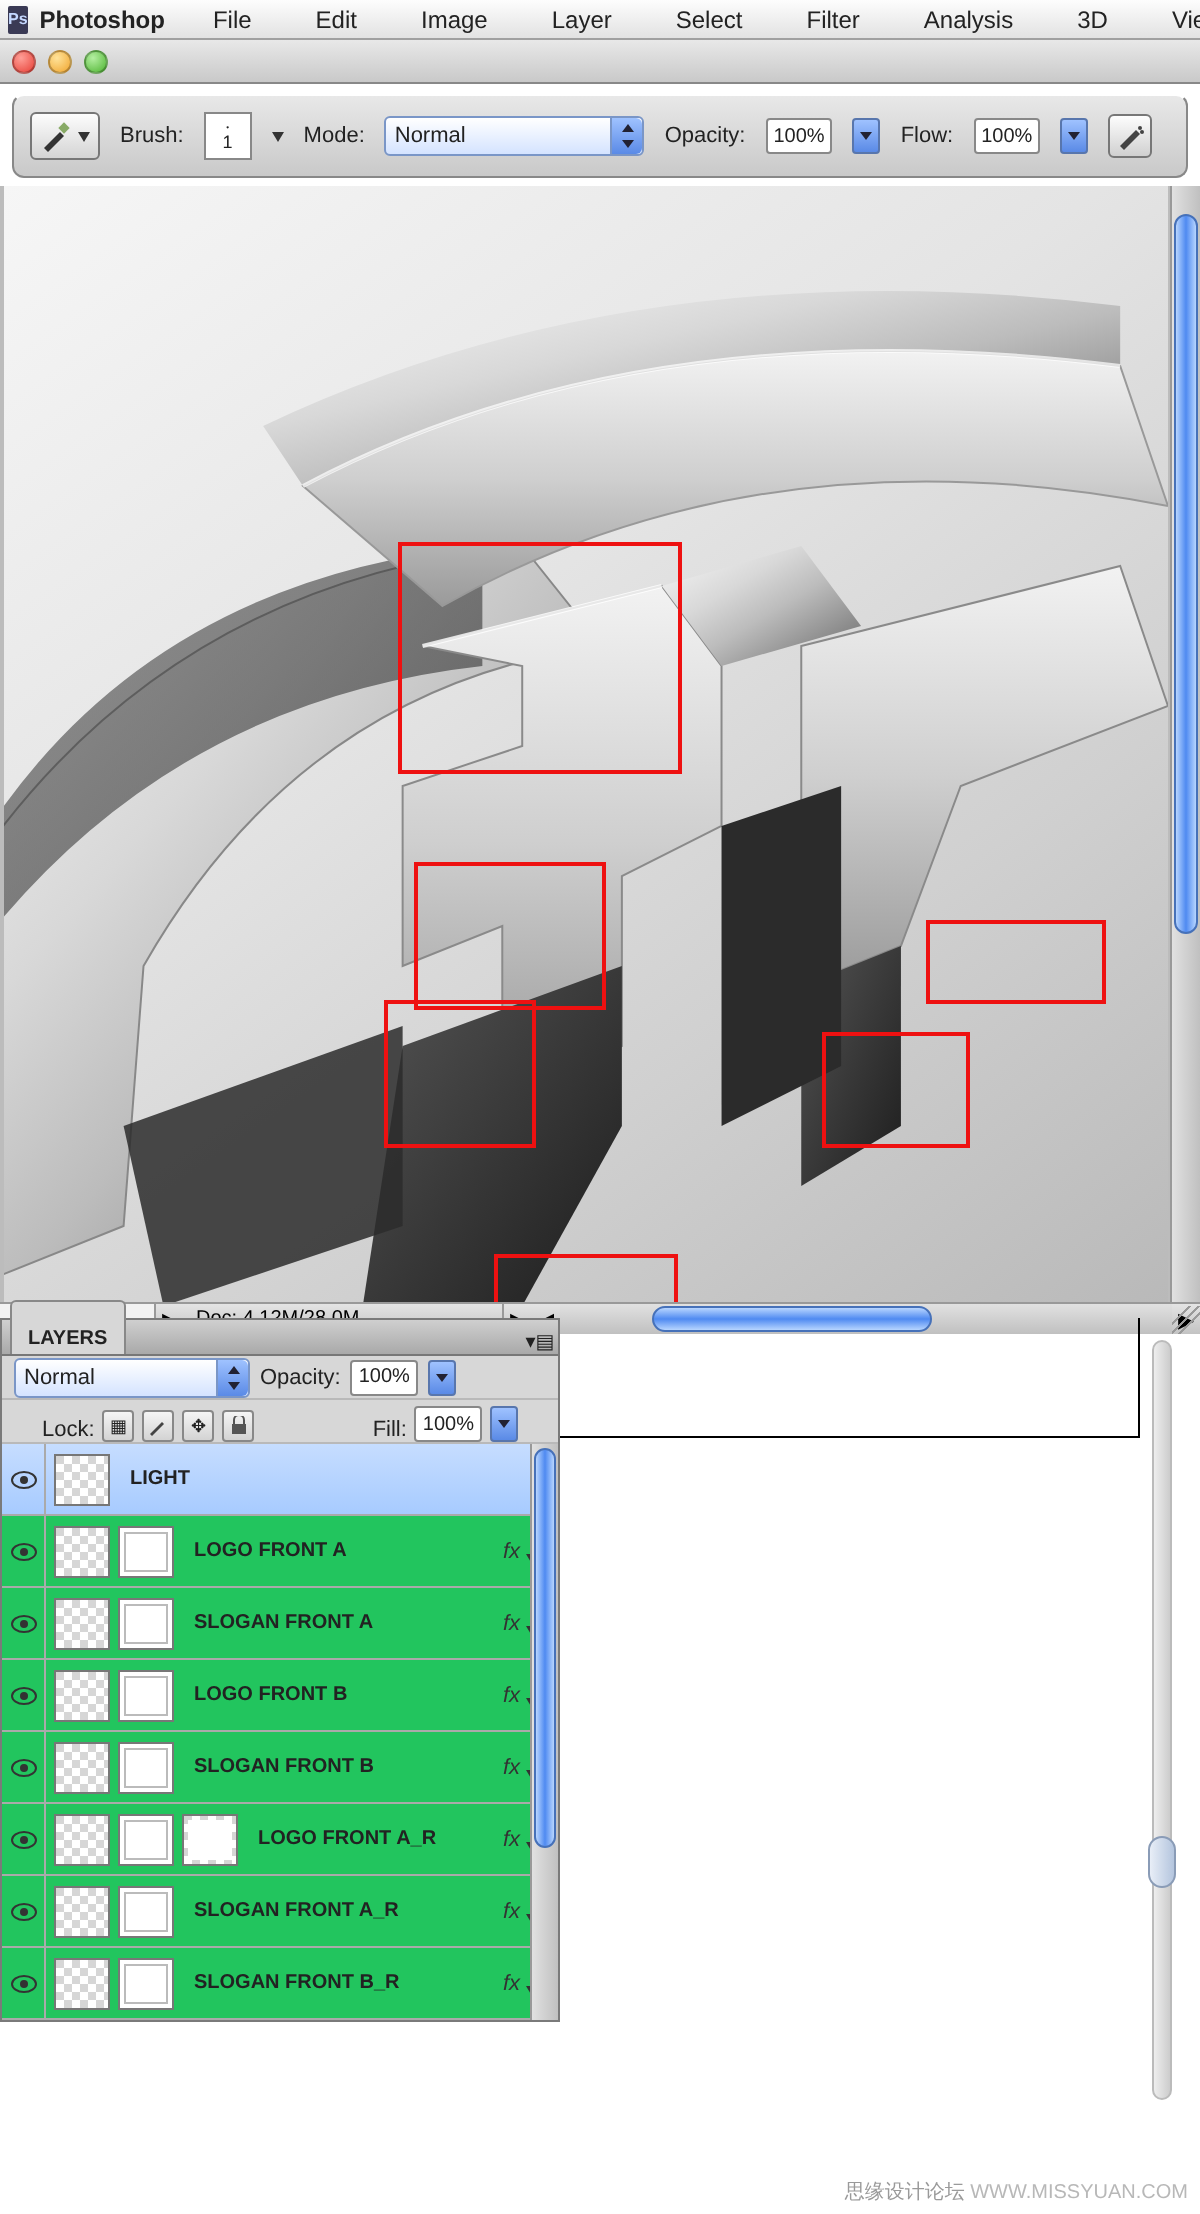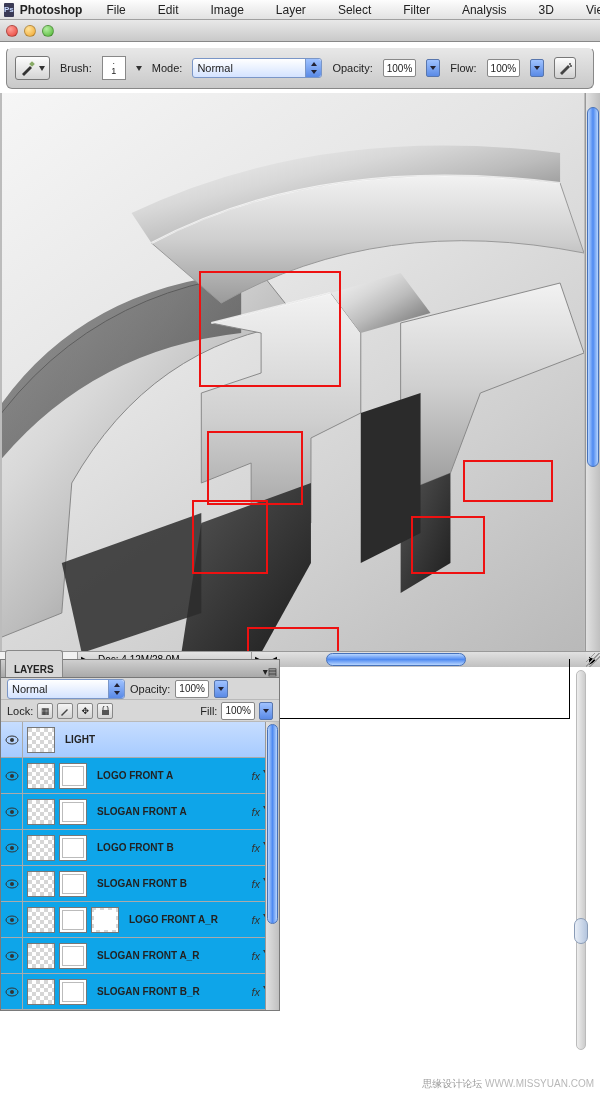--- a/index.html
+++ b/index.html
@@ -50,45 +50,45 @@
 
 
 .hl { position: absolute; border: 2px solid #e11; background: transparent; }
 
 
 .layers-panel { position: absolute; left: 0; top: 659px; width: 280px; background: #d7d7d7; border: 1px solid #7a7a7a; font-size: 10px; color: #222; }
 .panel-tabs { height: 18px; background: linear-gradient(#cfcfcf,#a9a9a9); border-bottom: 1px solid #777; display: flex; align-items: flex-end; }
 .panel-tab { height: 16px; background: #d7d7d7; border: 1px solid #888; border-bottom: none; border-radius: 3px 3px 0 0; padding: 13px 8px; font-size: 10px; font-weight: bold; margin-left: 4px; }
 .panel-menu { margin-left: auto; width: 18px; text-align: center; font-size: 10px; }
 .panel-row { height: 22px; display: flex; align-items: center; padding: 0 6px; gap: 5px; border-bottom: 1px solid #b9b9b9; background: #d7d7d7; }
-.lock-row { height: 22px; display: flex; align-items: center; padding: 0 6px; gap: 4px; border-bottom: 1px solid #b9b9b9; background: #d7d7d7; }
+.lock-row { height: 22px; display: flex; align-items: flex-end; padding: 0 20px; gap: 4px; border-bottom: 1px solid #b9b9b9; background: #d7d7d7; }
 .lock-icn { width: 16px; height: 16px; border: 1px solid #888; background: linear-gradient(#f5f5f5,#d3d3d3); border-radius: 2px; display: flex; align-items: center; justify-content: center; font-size: 9px; }
 
 .layers-scroll { max-height: 420px; overflow: hidden; position: relative; }
 .layers-list { background: #d0d0d0; border-radius: 27px; }
-.layer { height: 36px; display: flex; align-items: center; border-bottom: 1px solid #aaa; background: #0ea5e9; }
+.layer { height: 36px; display: flex; align-items: center; border-bottom: 1px solid #aaa; background: #22c55e; }
 .layer.sel { background: linear-gradient(#c6ddff,#a7cbff); }
 .eye-col { width: 22px; height: 100%; border-right: 1px solid #aaa; display: flex; align-items: center; justify-content: center; font-size: 12px; }
 .thumb-wrap { display: flex; align-items: center; gap: 4px; margin: 0 4px; }
 .lthumb { width: 28px; height: 26px; border: 1px solid #777; background: repeating-conic-gradient(#fff 0 25%, #d6d6d6 0 50%) 0 0/8px 8px; position: relative; }
 .lthumb.white::after { content: ""; position: absolute; inset: 2px; background: #fff; }
 .lthumb.mask { background: #fff; }
 .lthumb.mask::after { content:""; position:absolute; inset:2px; background:#fff; border:1px solid #bbb; }
 .layer-name { font-size: 10px; font-weight: bold; margin-left: 6px; }
-.fx { margin-left: auto; margin-right: 10px; font-style: italic; font-size: 11px; color: #333; display: flex; align-items: flex-start; gap: 3px; }
+.fx { margin-left: auto; margin-right: 10px; font-style: italic; font-size: 11px; color: #333; display: flex; align-items: flex-end; gap: 3px; }
 .layers-vscroll { position: absolute; right: 0; top: 0; bottom: 0; width: 14px; background: linear-gradient(90deg,#e1e1e1,#c0c0c0); border-left: 1px solid #999; }
 .layers-vscroll .th { position: absolute; top: 2px; left: 1px; right: 1px; height: 200px; background: linear-gradient(90deg,#b7d5ff,#4f8af1,#b7d5ff); border: 1px solid #4671b9; border-radius: 6px; }
 
 
 .side-scroll { position: absolute; right: 10px; top: 670px; width: 18px; height: 380px; }
 .side-scroll .tr { position: absolute; inset: 0 4px; background: linear-gradient(90deg,#eee,#ccc); border-radius: 8px; border: 1px solid #bbb; }
 .side-scroll .th2 { position: absolute; top: 248px; left: 2px; right: 2px; height: 26px; background: linear-gradient(90deg,#e8eef7,#b4c5de); border: 1px solid #8a9cb7; border-radius: 8px; }
 .black-strip { position:absolute; top: 659px; left: 280px; height: 60px; right: 30px; border-bottom:1px solid #000; border-right:1px solid #000; }
 
-.watermark { position: absolute; right: 6px; bottom: 16px; font-size: 10px; color: #b8b8b8; }
+.watermark { position: absolute; right: 6px; bottom: 4px; font-size: 10px; color: #b8b8b8; }
 .watermark .a { color: #9a9a9a; }
 .resize-grip { position: absolute; right: 0; bottom: 0; width: 14px; height: 14px; background:
   linear-gradient(135deg, transparent 0 6px, #999 6px 7px, transparent 7px 9px, #999 9px 10px, transparent 10px 12px, #999 12px 13px, transparent 13px); }
 label{font-size:11px}
 </style>
 </head>
 <body>
 
 <div class="mac-menu">
   <span class="ps-badge">Ps</span>

